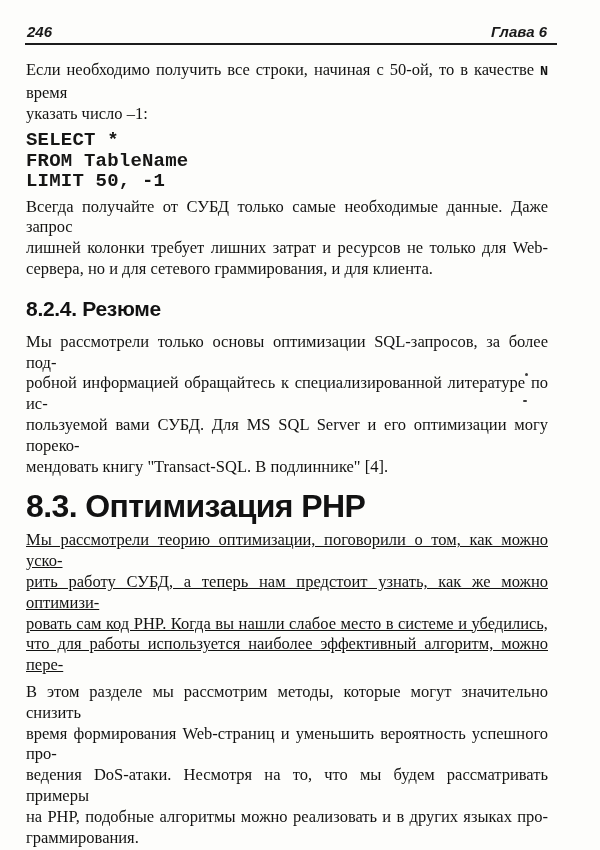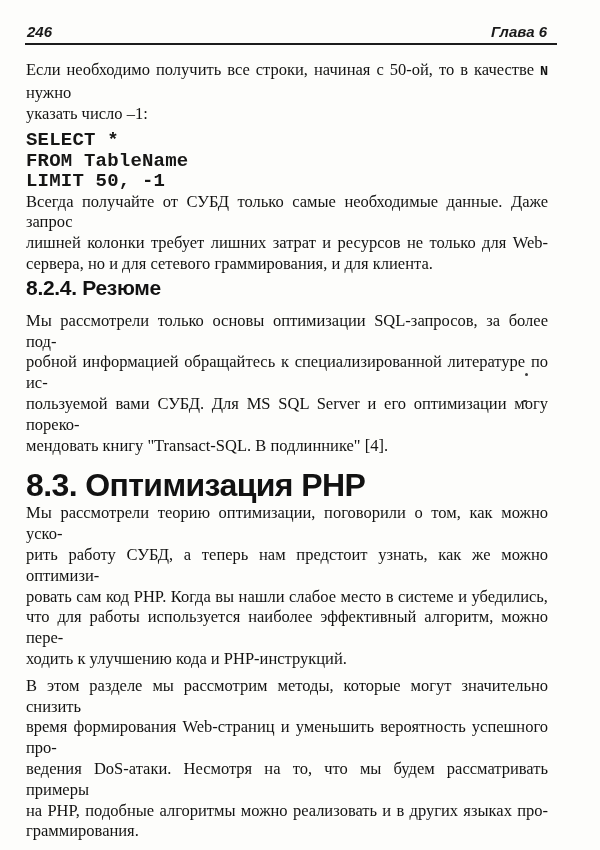--- a/index.html
+++ b/index.html
@@ -47,44 +47,44 @@
     letter-spacing:-0.3px;color:#121212;margin:0;
   }
   .heading-lg{
     font-family:"Liberation Sans",sans-serif;
     font-weight:700;font-size:32px;line-height:36px;
     letter-spacing:-0.6px;color:#121212;margin:0;
   }
   
   .m-para1{margin-top:15px;}
   .m-code {margin-top:6px;}
-  .m-para2{}
-  .m-h824 {margin-top:0;}
+  .m-para2{margin-top:5px;}
+  .m-h824 {margin-top:16px;}
   .m-para3{margin-top:11px;}
   .m-h83  {margin-top:11px;}
-  .m-para4{}
+  .m-para4{margin-top:6px;text-decoration:underline;}
   .m-para5{margin-top:6px;}
   
   .speck{position:absolute;background:#3c3c3c;border-radius:50%;}
   .speck.s1{left:525px;top:373px;width:3px;height:3px;}
   .speck.s2{left:523px;top:400px;width:4px;height:2px;border-radius:1px;}
 </style>
 </head>
 <body>
 
 <div class="page">
 
   <header class="running-header">
     <span>246</span>
     <span>Глава 6</span>
   </header>
   <div class="header-rule"></div>
 
   <div class="para m-para1">
-      <div class="line"><span>Если необходимо получить все строки, начиная с 50-ой, то в качестве </span><span class="code">N</span><span> нужно</span></div>
+      <div class="line"><span>Если необходимо получить все строки, начиная с 50-ой, то в качестве </span><span class="code">N</span><span> время</span></div>
       <div class="line end"><span>указать число –1:</span></div>
     </div>
 
   <div class="codeblock m-code">
       <div class="line"><span>SELECT *</span></div>
       <div class="line"><span>FROM TableName</span></div>
       <div class="line end"><span>LIMIT 50, -1</span></div>
     </div>
 
   <div class="para m-para2">
@@ -102,21 +102,20 @@
       <div class="line end"><span>мендовать книгу "Transact-SQL. В подлиннике" [4].</span></div>
     </div>
 
   <h1 class="heading-lg m-h83">8.3. Оптимизация PHP</h1>
 
   <div class="para m-para4">
       <div class="line"><span>Мы рассмотрели теорию оптимизации, поговорили о том, как можно уско-</span></div>
       <div class="line"><span>рить работу СУБД, а теперь нам предстоит узнать, как же можно оптимизи-</span></div>
       <div class="line"><span>ровать сам код PHP. Когда вы нашли слабое место в системе и убедились,</span></div>
       <div class="line"><span>что для работы используется наиболее эффективный алгоритм, можно пере-</span></div>
-      <div class="line end"><span>ходить к улучшению кода и PHP-инструкций.</span></div>
     </div>
 
   <div class="para m-para5">
       <div class="line"><span>В этом разделе мы рассмотрим методы, которые могут значительно снизить</span></div>
       <div class="line"><span>время формирования Web-страниц и уменьшить вероятность успешного про-</span></div>
       <div class="line"><span>ведения DoS-атаки. Несмотря на то, что мы будем рассматривать примеры</span></div>
       <div class="line"><span>на PHP, подобные алгоритмы можно реализовать и в других языках про-</span></div>
       <div class="line end"><span>граммирования.</span></div>
     </div>
 

